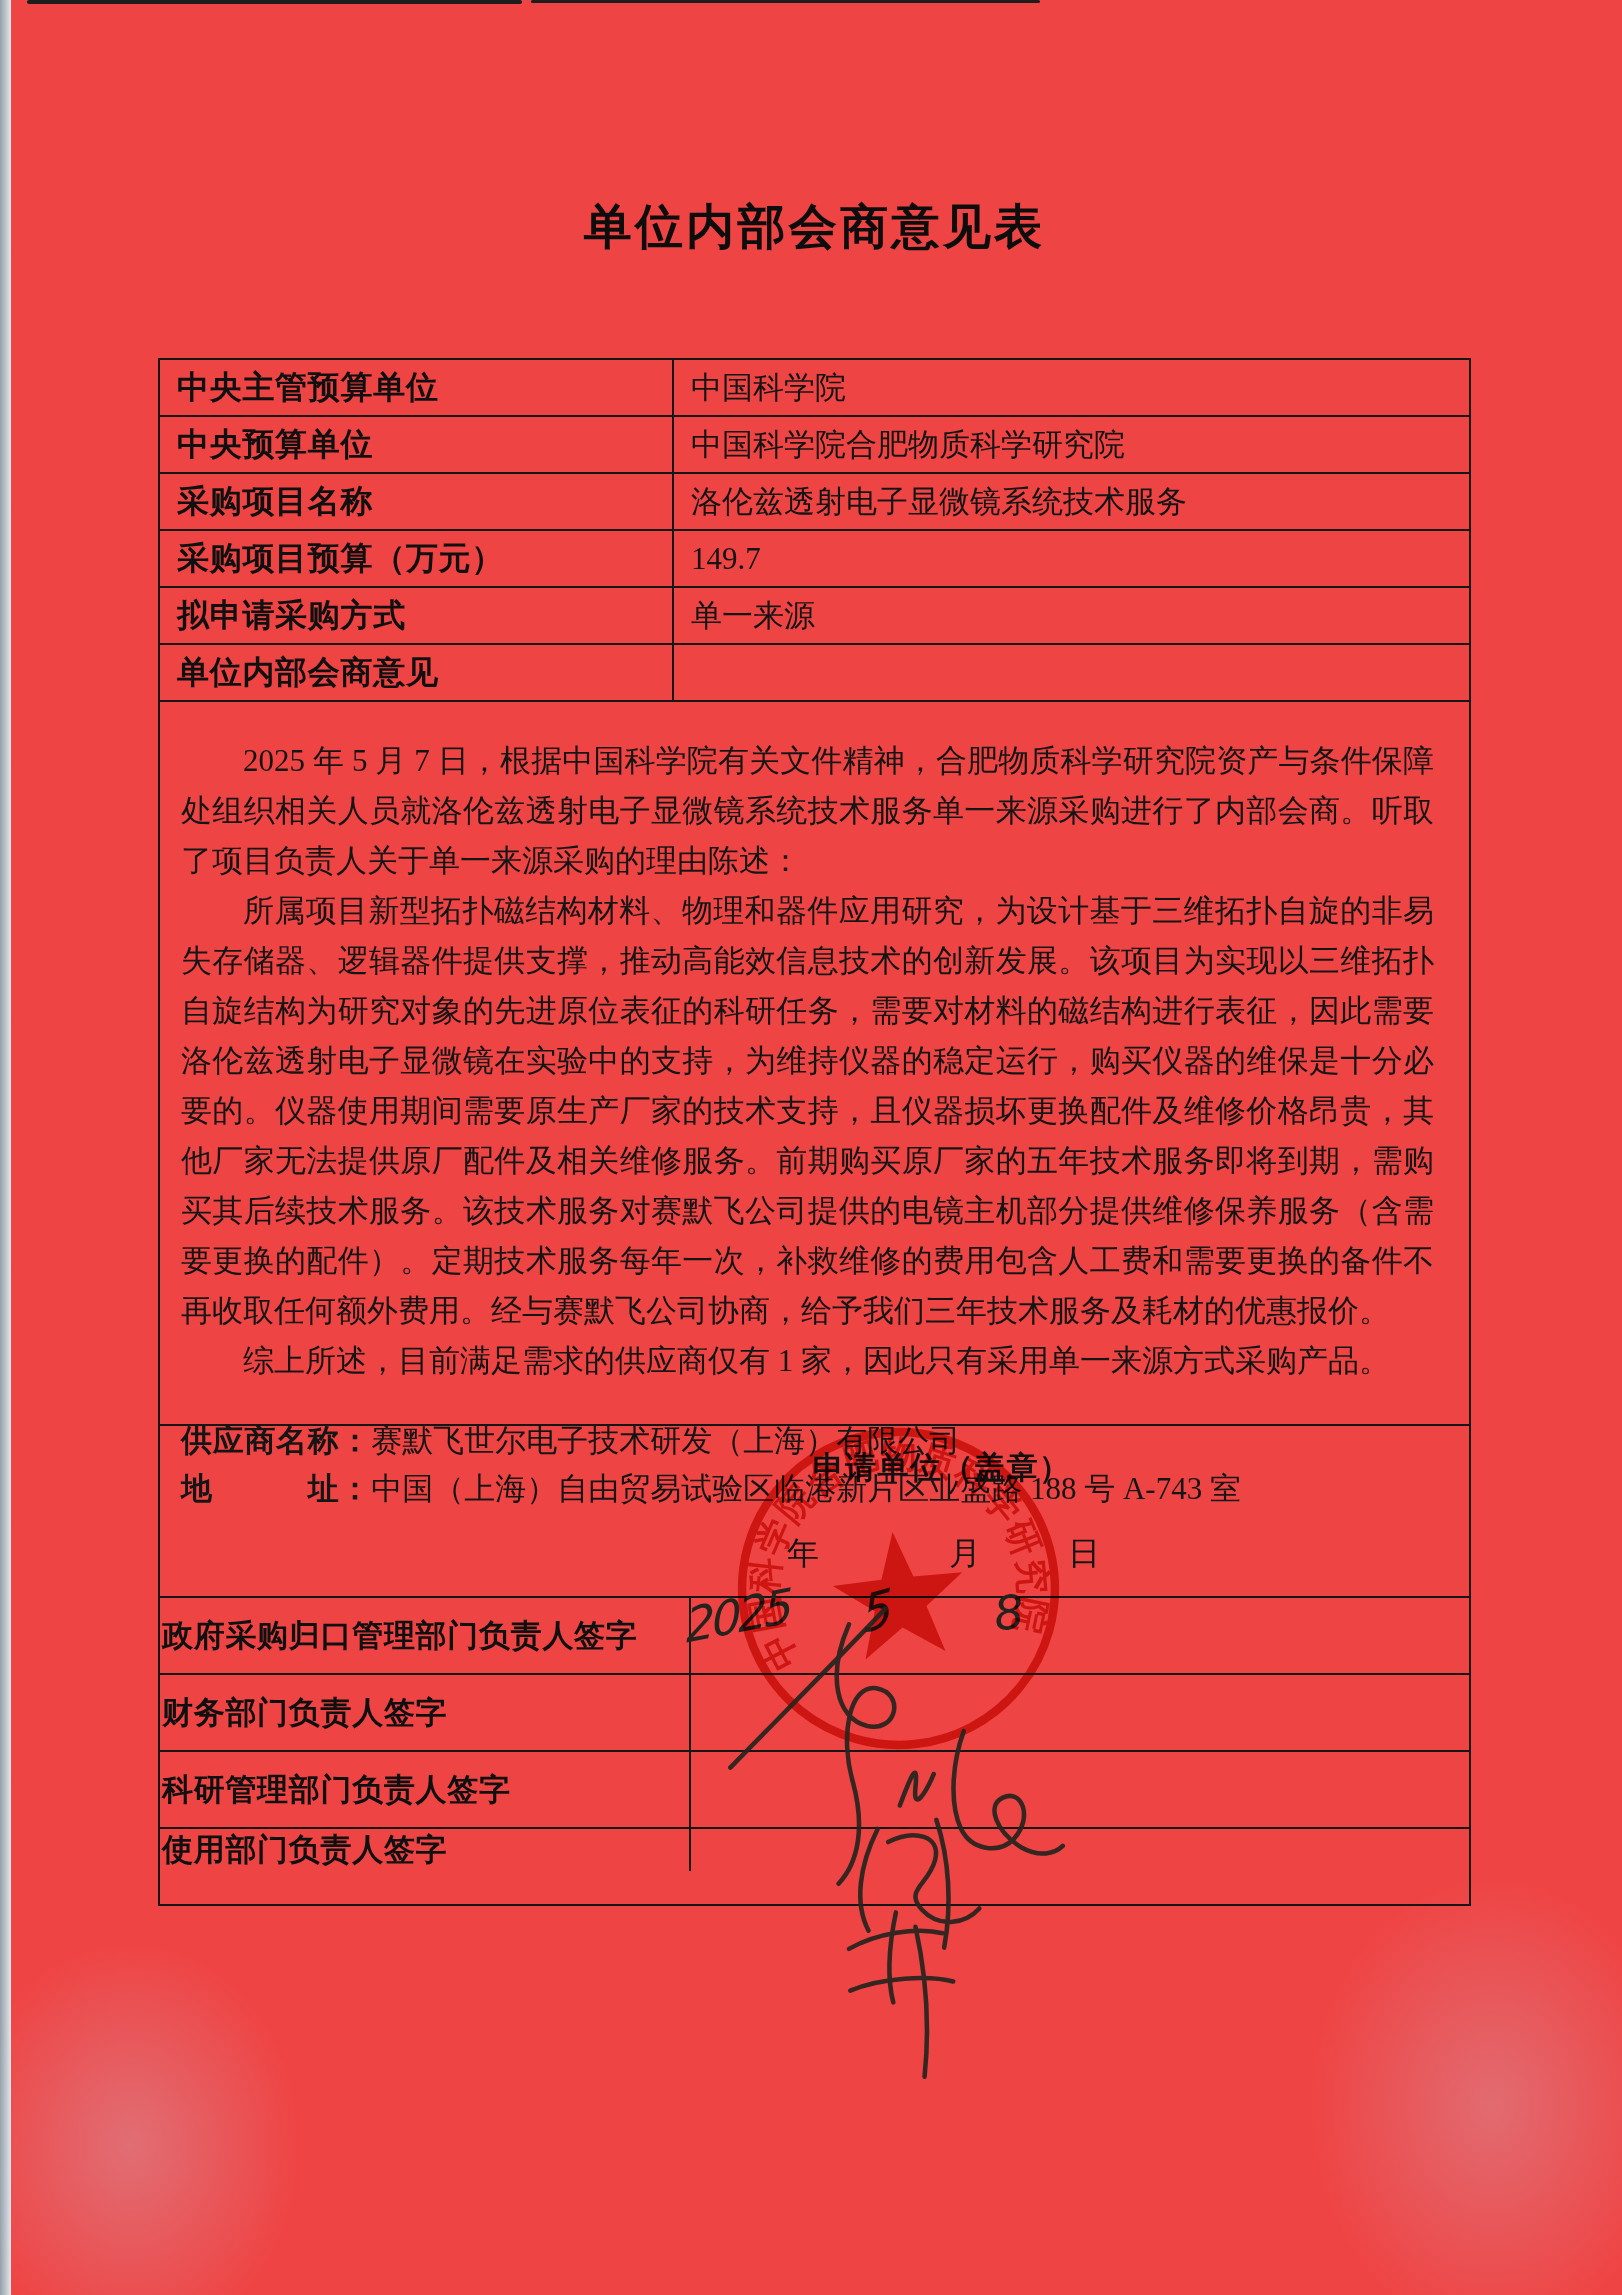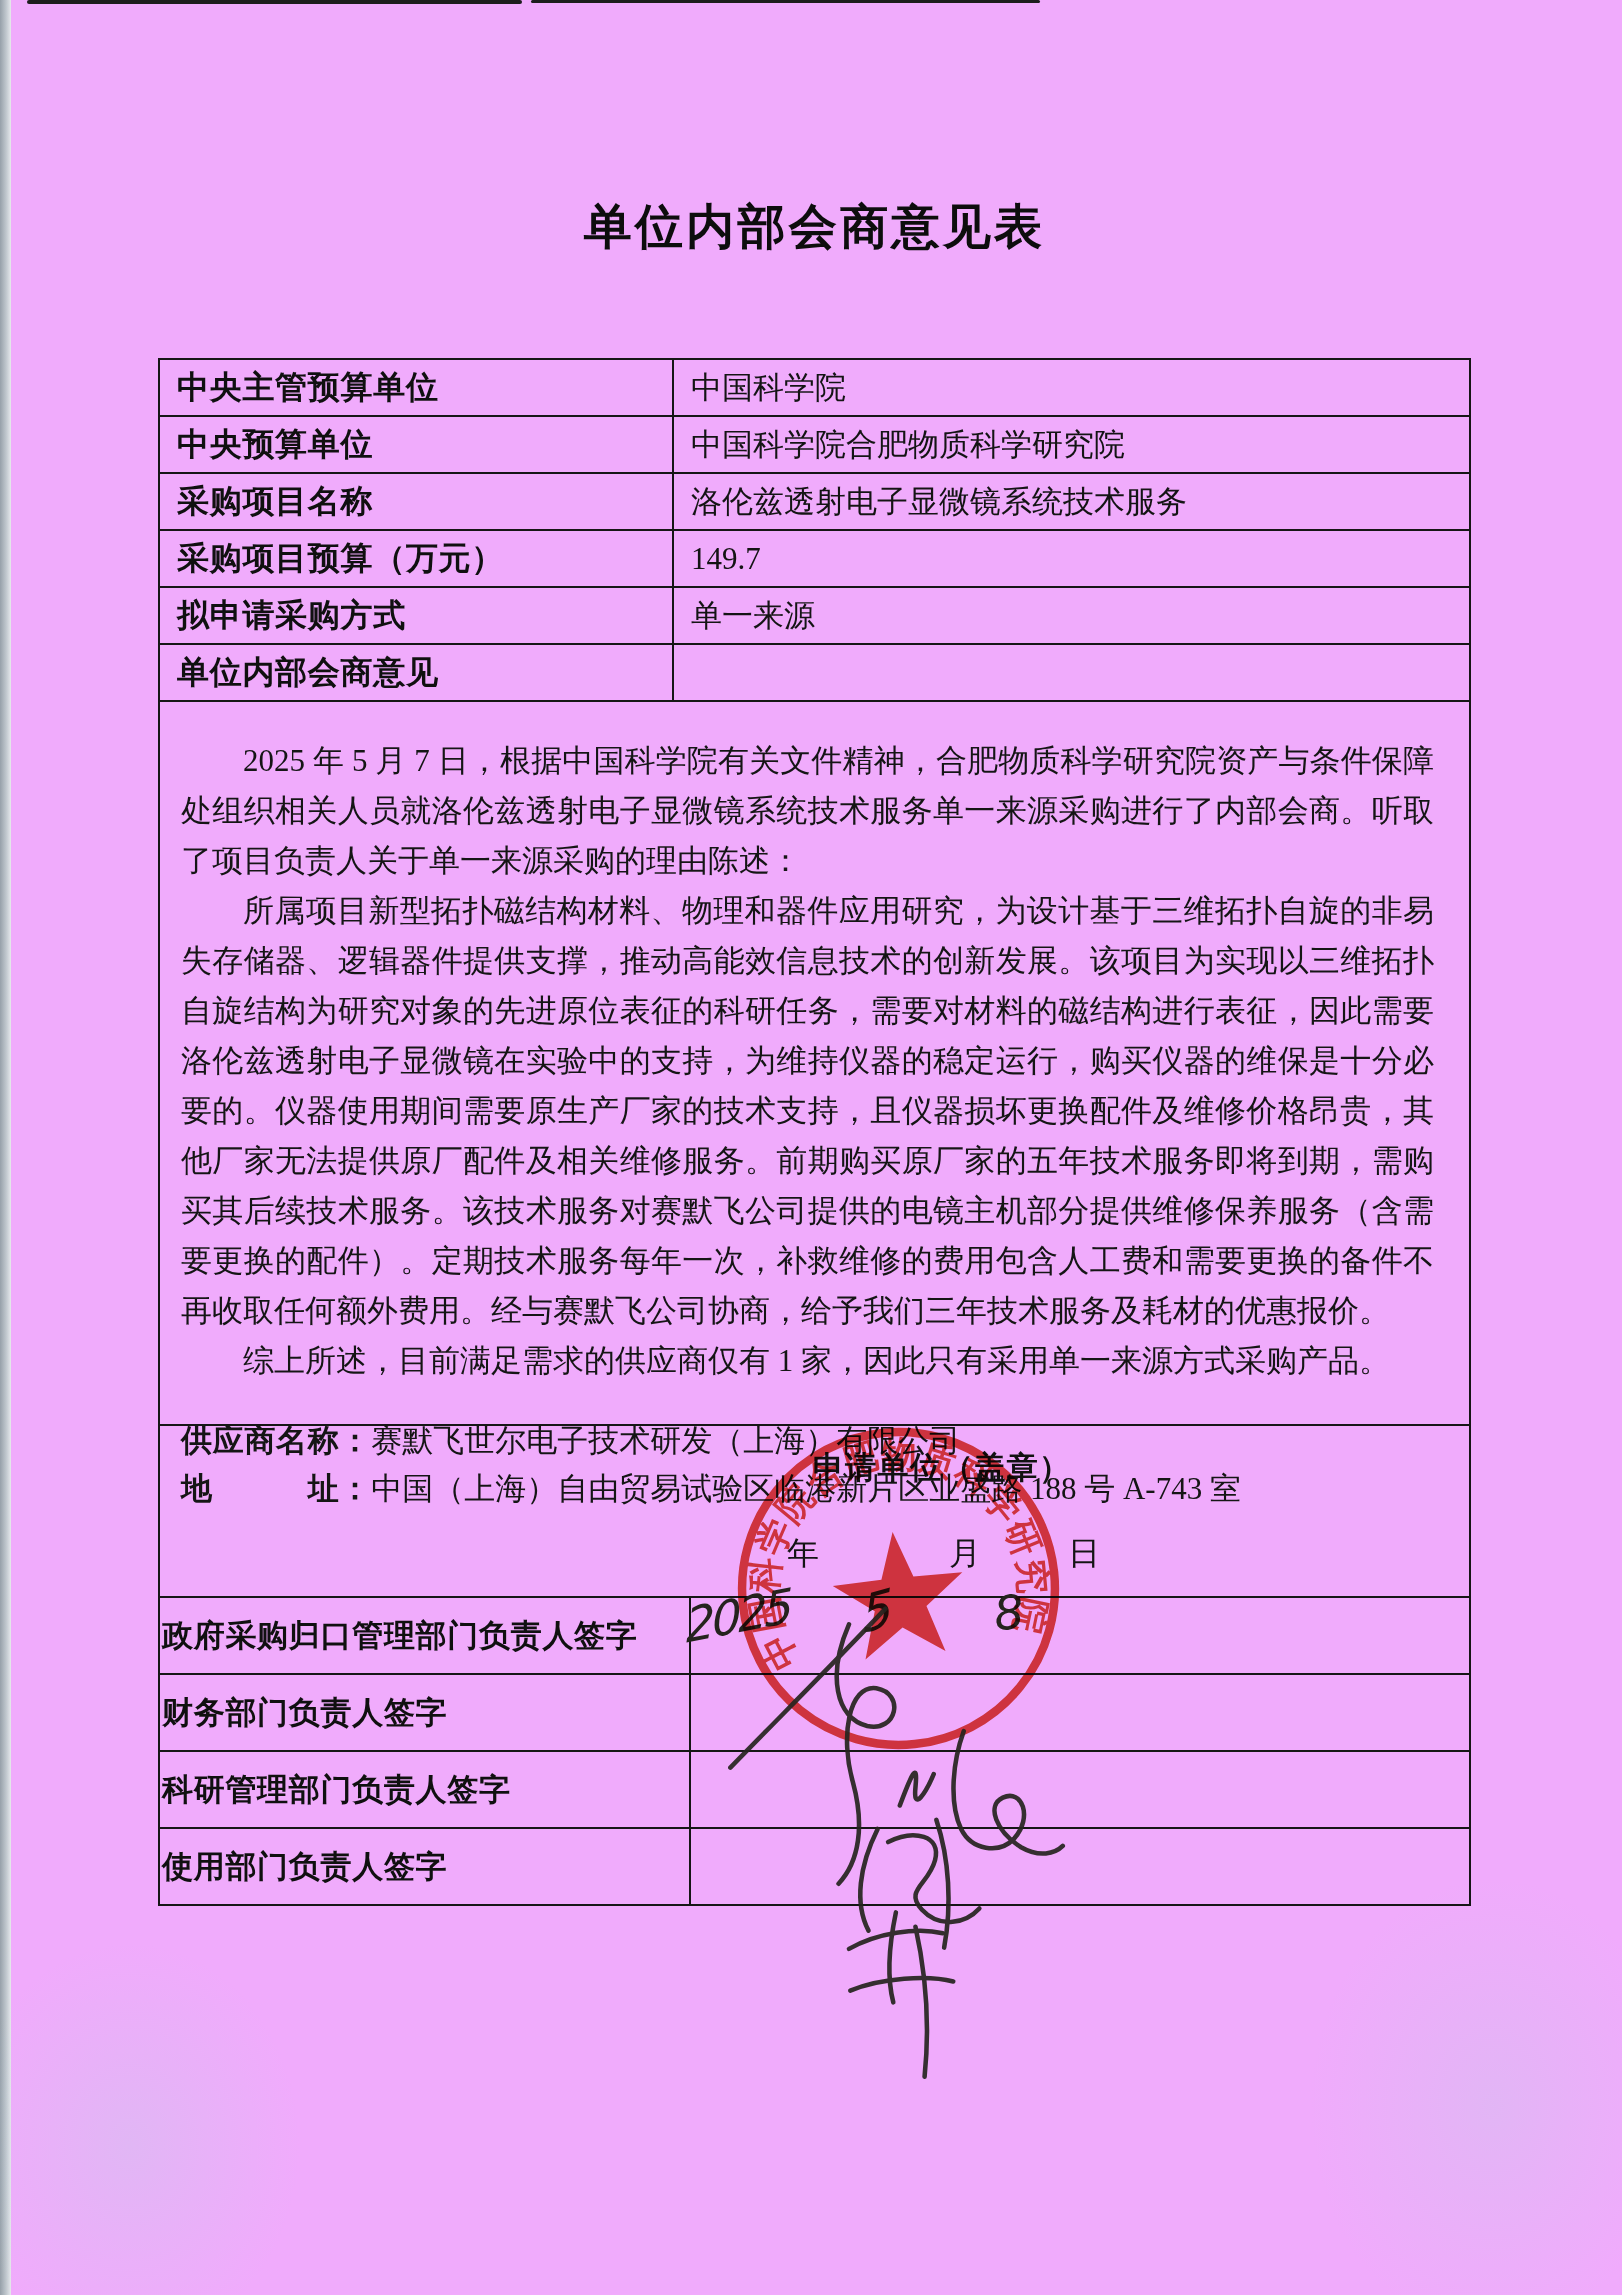--- a/index.html
+++ b/index.html
@@ -1,19 +1,19 @@
 <!DOCTYPE html>
 <html style="font-size:10.4px"><head>
 <meta charset="utf-8">
 <style>
   html,body{margin:0;padding:0;background:#ffffff;}
   .page{
     position:relative;
     width:1623px;height:2295px;
-    background:#f0abfc;
+    background:#ef4444;
     overflow:hidden;
     font-family:"Liberation Serif",serif;
     color:#161616;
   }
   
   .scan-left-strip{
     position:absolute;left:0;top:0;width:11px;height:2295px;
     background:linear-gradient(to right,#96a0a9,#c3cad0 60%,#e6e9ec);
   }
   .scan-top-streak{
@@ -78,21 +78,21 @@
     font-size:31px;letter-spacing:1.3px;color:#121212;
   }
   .date-line{position:absolute;left:0;top:0;width:100%;height:100%;}
   .date-print{
     position:absolute;top:106px;
     font-family:"Liberation Serif",serif;font-size:32px;color:#141414;
   }
   .dp-year{left:627px;} .dp-month{left:789px;} .dp-day{left:908px;}
 
   .srow{display:flex;border-bottom:2px solid #161616;height:75px;}
-  .srow:last-child{border-bottom:none;}
+  .srow:last-child{border-bottom:none;flex-direction:column;}
   .srow .lc{
     width:531px;border-right:2px solid #161616;box-sizing:border-box;
     display:flex;align-items:center;padding-left:2px;
     font-family:"Liberation Sans",sans-serif;font-weight:600;font-size:31px;
     letter-spacing:0.7px;color:#101010;
   }
   .srow .vc{flex:1;}
 
   
   .hand{

